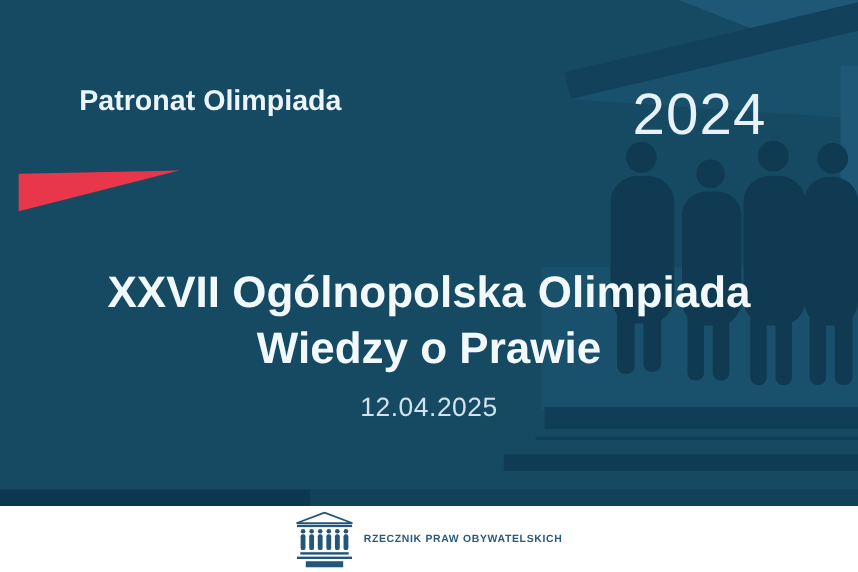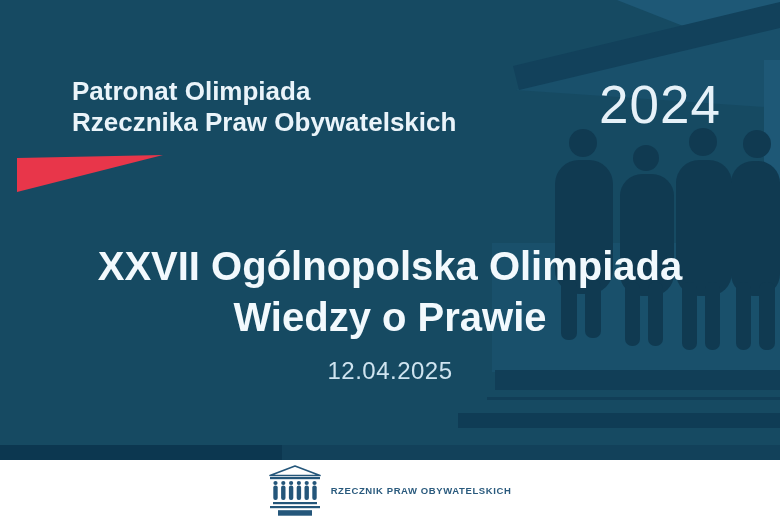--- a/index.html
+++ b/index.html
@@ -8,21 +8,21 @@
     background:#164a62;
     font-family:"Liberation Sans", sans-serif;
   }
   .bg-scene{position:absolute;left:0;top:0;}
   .patronage{
     position:absolute;left:72px;top:76px;
     font-size:26px;font-weight:bold;line-height:31px;
     color:#eaf4fa;white-space:nowrap;
   }
   .year{
-    position:absolute;left:599px;top:74px;
+    position:absolute;left:575px;top:74px;
     font-size:53px;font-weight:400;letter-spacing:1px;
     color:#e6f1f8;
   }
   .title{
     position:absolute;left:0;top:241px;width:780px;
     text-align:center;font-size:40px;font-weight:bold;line-height:51px;
     color:#f2f9fd;
   }
   .date{
     position:absolute;left:0;top:357px;width:780px;
@@ -84,21 +84,20 @@
       <rect x="458" y="413" width="322" height="15" fill="#0f3c55"></rect>
       <rect x="0" y="445" width="282" height="15" fill="#0c3750"></rect>
       <rect x="282" y="445" width="498" height="15" fill="#12415a"></rect>
     </g>
 
     <polygon points="17,158 163,155 17,192" fill="#e8364a"></polygon>
   </svg>
 
   <div class="patronage">
     <div>Patronat Olimpiada</div>
-    <div>Rzecznika Praw Obywatelskich</div>
   </div>
 
   <div class="year">2024</div>
 
   <div class="title">
     <div>XXVII Ogólnopolska Olimpiada</div>
     <div>Wiedzy o Prawie</div>
   </div>
 
   <div class="date">12.04.2025</div>

